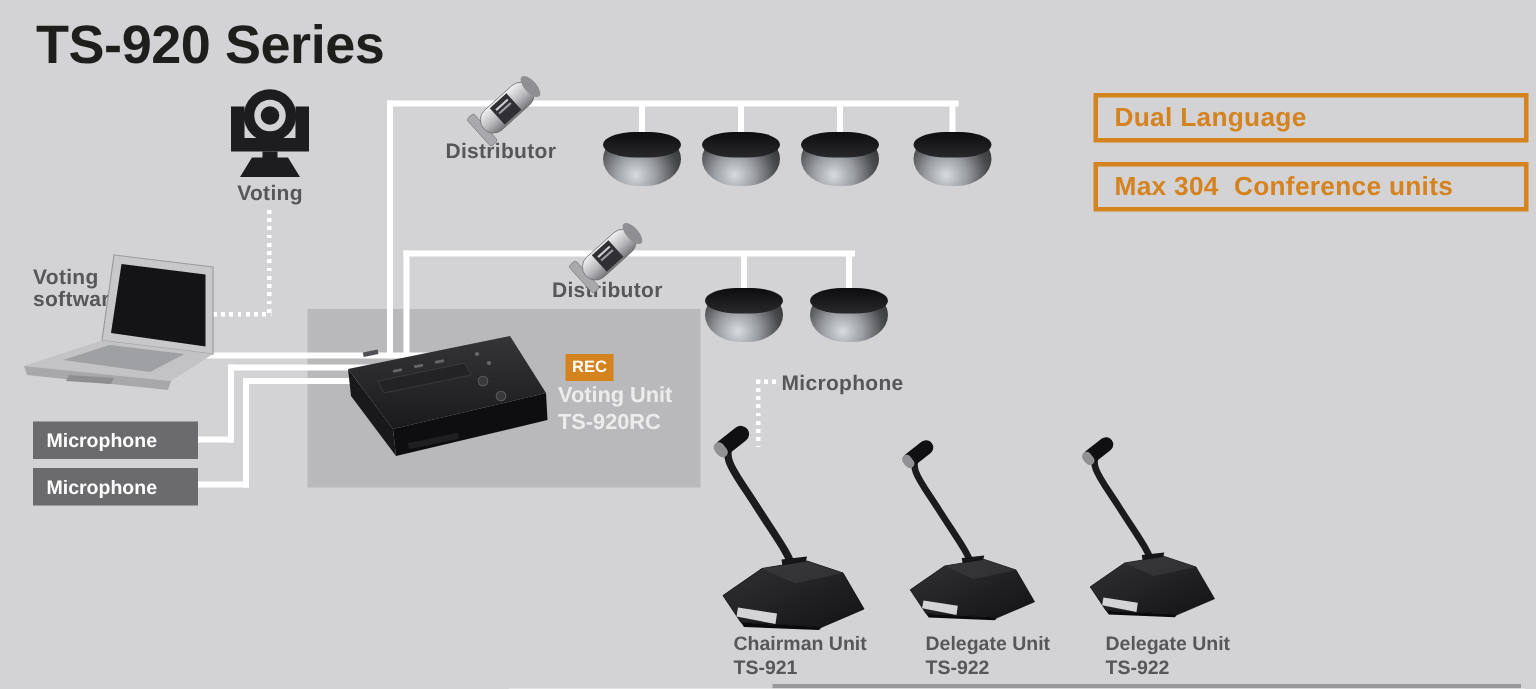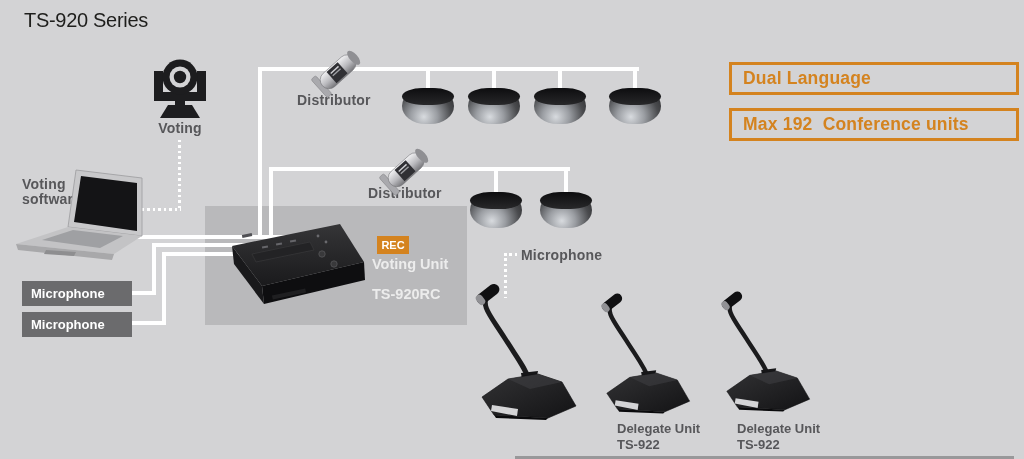--- a/index.html
+++ b/index.html
@@ -15,22 +15,22 @@
     font-weight:700;
     color:#57575a;
     font-size:14px;
     line-height:15px;
     letter-spacing:0.2px;
     white-space:nowrap;
   }
   .title{
     position:absolute;
     left:24px;top:9px;
-    font-size:20px;
-    font-weight:400;
+    font-size:36px;
+    font-weight:700;
     color:#1e1e1c;
     letter-spacing:-0.3px;
   }
   .line{position:absolute;background:#ffffff;z-index:2;}
   .dot-v{position:absolute;width:3px;z-index:2;
     background-image:repeating-linear-gradient(180deg,#ffffff 0 2.5px,rgba(255,255,255,0) 2.5px 5.5px);}
   .dot-h{position:absolute;height:3px;z-index:2;
     background-image:repeating-linear-gradient(90deg,#ffffff 0 2.5px,rgba(255,255,255,0) 2.5px 5.5px);}
   .panel{
     position:absolute;
@@ -177,21 +177,21 @@
     <rect x="44" y="34" width="6" height="2" fill="#66666a" transform="rotate(-11 47 35)"></rect>
     <rect x="58" y="31" width="6" height="2" fill="#66666a" transform="rotate(-11 61 32)"></rect>
     <rect x="72" y="28" width="6" height="2" fill="#66666a" transform="rotate(-11 75 29)"></rect>
     <rect x="24" y="22" width="10" height="3" fill="#505054" transform="rotate(-11 29 23)"></rect>
     <circle cx="100" cy="24" r="1.4" fill="#6a6a6e"></circle>
     <circle cx="108" cy="30" r="1.4" fill="#6a6a6e"></circle>
     <rect x="54" y="80" width="34" height="4" fill="#1f1f21" transform="rotate(-12 71 82)"></rect>
   </svg>
   <div class="rec">REC</div>
   <div class="cu-text" style="left:372px;top:256px;">Voting Unit</div>
-  <div class="cu-text" style="left:372px;top:274px;margin-top:12px;">TS-920RC</div>
+  <div class="cu-text" style="left:372px;top:274px;">TS-920RC</div>
 
   <svg style="left:312px;top:42px;" width="56" height="56" viewBox="0 0 64 64">
     <defs>
       <linearGradient id="gmet" x1="0" y1="0" x2="0" y2="1">
         <stop offset="0" stop-color="#f1f1f3"></stop>
           <stop offset="0.55" stop-color="#b9b9bd"></stop>
           <stop offset="1" stop-color="#76767a"></stop>
       </linearGradient>
     </defs>
     <g transform="rotate(-42 32 32)">
@@ -238,20 +238,24 @@
     <g transform="rotate(-38 16 9)">
       <rect x="3" y="3.5" width="26" height="11" rx="5.5" fill="#101012"></rect>
       <rect x="3" y="3.5" width="7" height="11" rx="3.5" fill="#919195"></rect>
     </g>
     <polygon points="49,88 66,86 63,100 51,101" fill="#161618"></polygon>
     <polygon points="10,112 36,94 66,89 90,97 104,121 76,133 22,130" fill="url(#gbase)" stroke="#0c0c0e" stroke-width="0.6"></polygon>
     <polygon points="36,94 66,89 90,97 58,104" fill="#404043" opacity="0.55"></polygon>
     <polygon points="20,120 46,124 45,131 19,126" fill="#d4d4d6"></polygon>
     <polygon points="22,130 76,133 74,135 24,133" fill="#0a0a0c"></polygon>
   </svg>
+  <div class="unit-label" style="left:489px;top:421px;">
+    <div>Chairman Unit</div>
+    <div>TS-921</div>
+  </div>
 
   <svg style="left:598px;top:288px;" width="104" height="132" viewBox="0 0 118 135">
     <path d="M16,9 C8,20 18,30 32,52 C46,74 54,84 57,95" stroke="#1b1b1d" stroke-width="5" fill="none" stroke-linecap="round"></path>
     <g transform="rotate(-38 16 9)">
       <rect x="3" y="3.5" width="26" height="11" rx="5.5" fill="#101012"></rect>
       <rect x="3" y="3.5" width="7" height="11" rx="3.5" fill="#919195"></rect>
     </g>
     <polygon points="49,88 66,86 63,100 51,101" fill="#161618"></polygon>
     <polygon points="10,112 36,94 66,89 90,97 104,121 76,133 22,130" fill="url(#gbase)" stroke="#0c0c0e" stroke-width="0.6"></polygon>
     <polygon points="36,94 66,89 90,97 58,104" fill="#404043" opacity="0.55"></polygon>
@@ -274,17 +278,17 @@
     <polygon points="36,94 66,89 90,97 58,104" fill="#404043" opacity="0.55"></polygon>
     <polygon points="20,120 46,124 45,131 19,126" fill="#d4d4d6"></polygon>
     <polygon points="22,130 76,133 74,135 24,133" fill="#0a0a0c"></polygon>
   </svg>
   <div class="unit-label" style="left:737px;top:421px;">
     <div>Delegate Unit</div>
     <div>TS-922</div>
   </div>
 
   <div class="feature" style="top:62px;">Dual Language</div>
-  <div class="feature" style="top:108px;">Max 192  Conference units</div>
+  <div class="feature" style="top:108px;">Max 304  Conference units</div>
 
   <div class="strip"></div>
 
 </div>
 
 </body></html>

